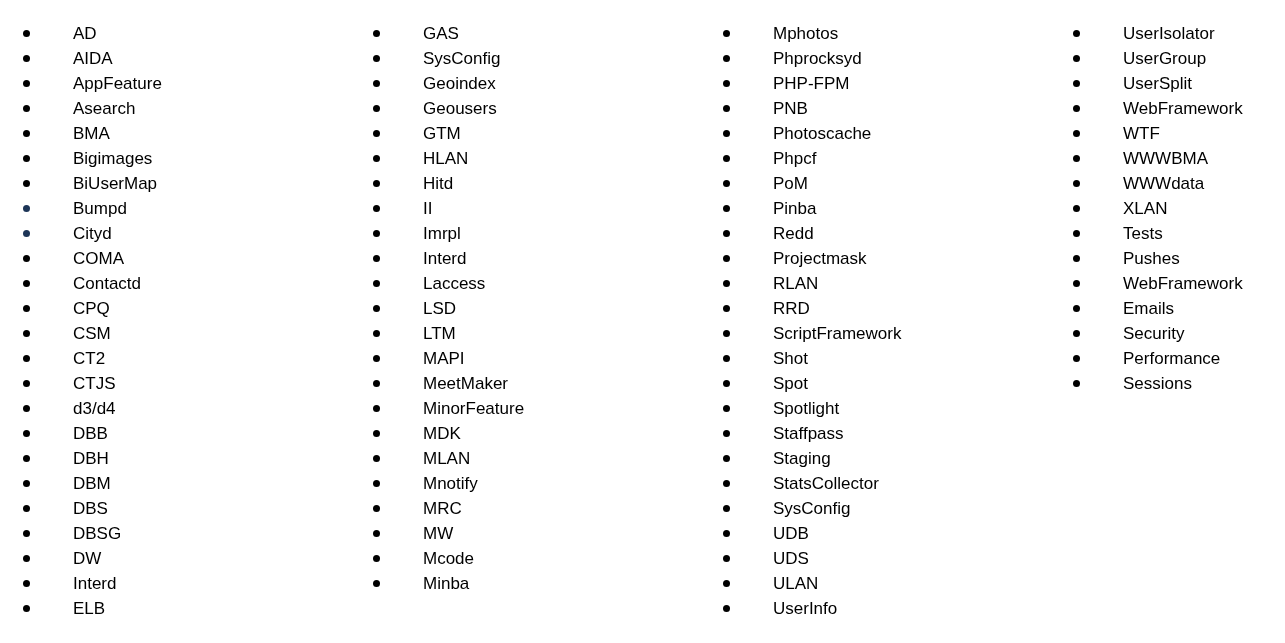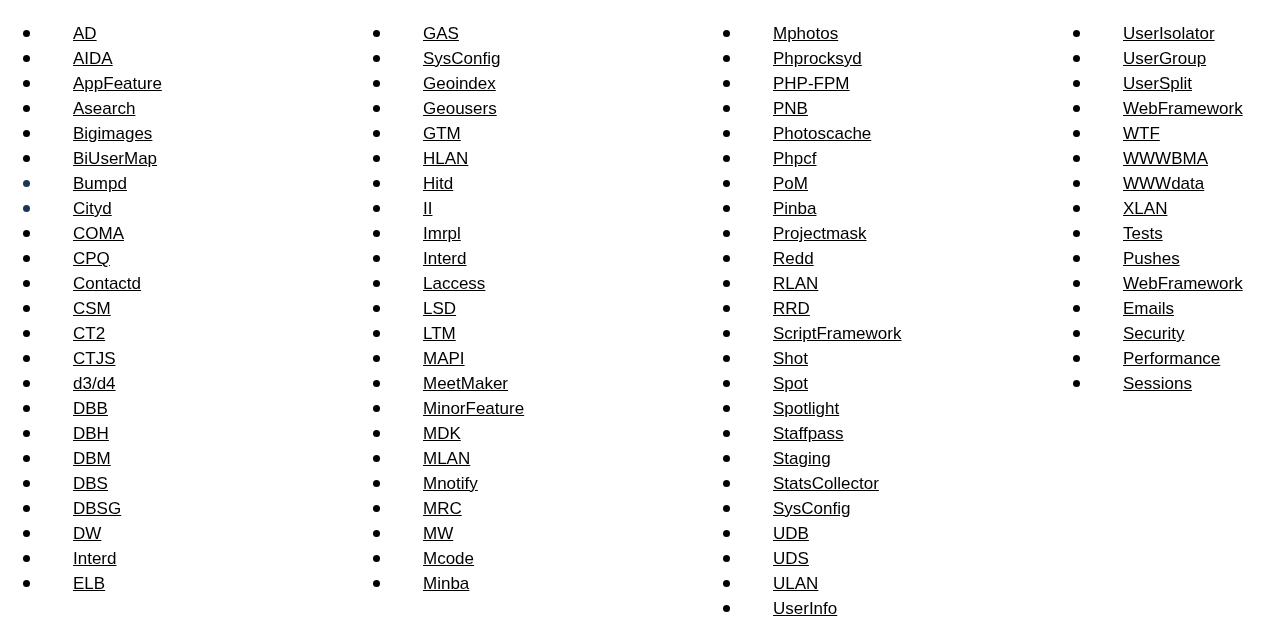--- a/index.html
+++ b/index.html
@@ -27,21 +27,20 @@
     display: flex;
     flex-direction: row;
     align-items: flex-start;
     padding-top: 21px;
   }
 
   .column {
     width: 350px;
     flex: 0 0 350px;
     box-sizing: border-box;
-    text-decoration: underline;
   }
   .column.last {
     width: 235px;
     flex: 0 0 235px;
   }
 
   .list {
     list-style: none;
     margin: 0;
     padding: 0;
@@ -85,27 +84,28 @@
 
 <div class="page">
   <div class="columns">
 
     <div class="column">
       <ul class="list">
           <li class="item"><span class="bullet"></span><span class="label">AD</span></li>
           <li class="item"><span class="bullet"></span><span class="label">AIDA</span></li>
           <li class="item"><span class="bullet"></span><span class="label">AppFeature</span></li>
           <li class="item"><span class="bullet"></span><span class="label">Asearch</span></li>
+          <li class="item"><span class="bullet"></span><span class="label">BMA</span></li>
           <li class="item"><span class="bullet"></span><span class="label">Bigimages</span></li>
           <li class="item accent"><span class="bullet"></span><span class="label">BiUserMap</span></li>
           <li class="item accent accent-bullet"><span class="bullet"></span><span class="label">Bumpd</span></li>
           <li class="item accent accent-bullet"><span class="bullet"></span><span class="label">Cityd</span></li>
           <li class="item"><span class="bullet"></span><span class="label">COMA</span></li>
+          <li class="item"><span class="bullet"></span><span class="label">Contactd</span></li>
           <li class="item"><span class="bullet"></span><span class="label">CPQ</span></li>
-          <li class="item"><span class="bullet"></span><span class="label">Contactd</span></li>
           <li class="item"><span class="bullet"></span><span class="label">CSM</span></li>
           <li class="item"><span class="bullet"></span><span class="label">CT2</span></li>
           <li class="item"><span class="bullet"></span><span class="label">CTJS</span></li>
           <li class="item"><span class="bullet"></span><span class="label">d3/d4</span></li>
           <li class="item"><span class="bullet"></span><span class="label">DBB</span></li>
           <li class="item"><span class="bullet"></span><span class="label">DBH</span></li>
           <li class="item"><span class="bullet"></span><span class="label">DBM</span></li>
           <li class="item"><span class="bullet"></span><span class="label">DBS</span></li>
           <li class="item"><span class="bullet"></span><span class="label">DBSG</span></li>
           <li class="item"><span class="bullet"></span><span class="label">DW</span></li>
@@ -145,22 +145,22 @@
     <div class="column">
       <ul class="list">
           <li class="item"><span class="bullet"></span><span class="label">Mphotos</span></li>
           <li class="item"><span class="bullet"></span><span class="label">Phprocksyd</span></li>
           <li class="item"><span class="bullet"></span><span class="label">PHP-FPM</span></li>
           <li class="item"><span class="bullet"></span><span class="label">PNB</span></li>
           <li class="item"><span class="bullet"></span><span class="label">Photoscache</span></li>
           <li class="item"><span class="bullet"></span><span class="label">Phpcf</span></li>
           <li class="item"><span class="bullet"></span><span class="label">PoM</span></li>
           <li class="item"><span class="bullet"></span><span class="label">Pinba</span></li>
+          <li class="item"><span class="bullet"></span><span class="label">Redd</span></li>
           <li class="item"><span class="bullet"></span><span class="label">Projectmask</span></li>
-          <li class="item"><span class="bullet"></span><span class="label">Redd</span></li>
           <li class="item"><span class="bullet"></span><span class="label">RLAN</span></li>
           <li class="item"><span class="bullet"></span><span class="label">RRD</span></li>
           <li class="item"><span class="bullet"></span><span class="label">ScriptFramework</span></li>
           <li class="item"><span class="bullet"></span><span class="label">Shot</span></li>
           <li class="item"><span class="bullet"></span><span class="label">Spot</span></li>
           <li class="item"><span class="bullet"></span><span class="label">Spotlight</span></li>
           <li class="item"><span class="bullet"></span><span class="label">Staffpass</span></li>
           <li class="item"><span class="bullet"></span><span class="label">Staging</span></li>
           <li class="item"><span class="bullet"></span><span class="label">StatsCollector</span></li>
           <li class="item"><span class="bullet"></span><span class="label">SysConfig</span></li>

